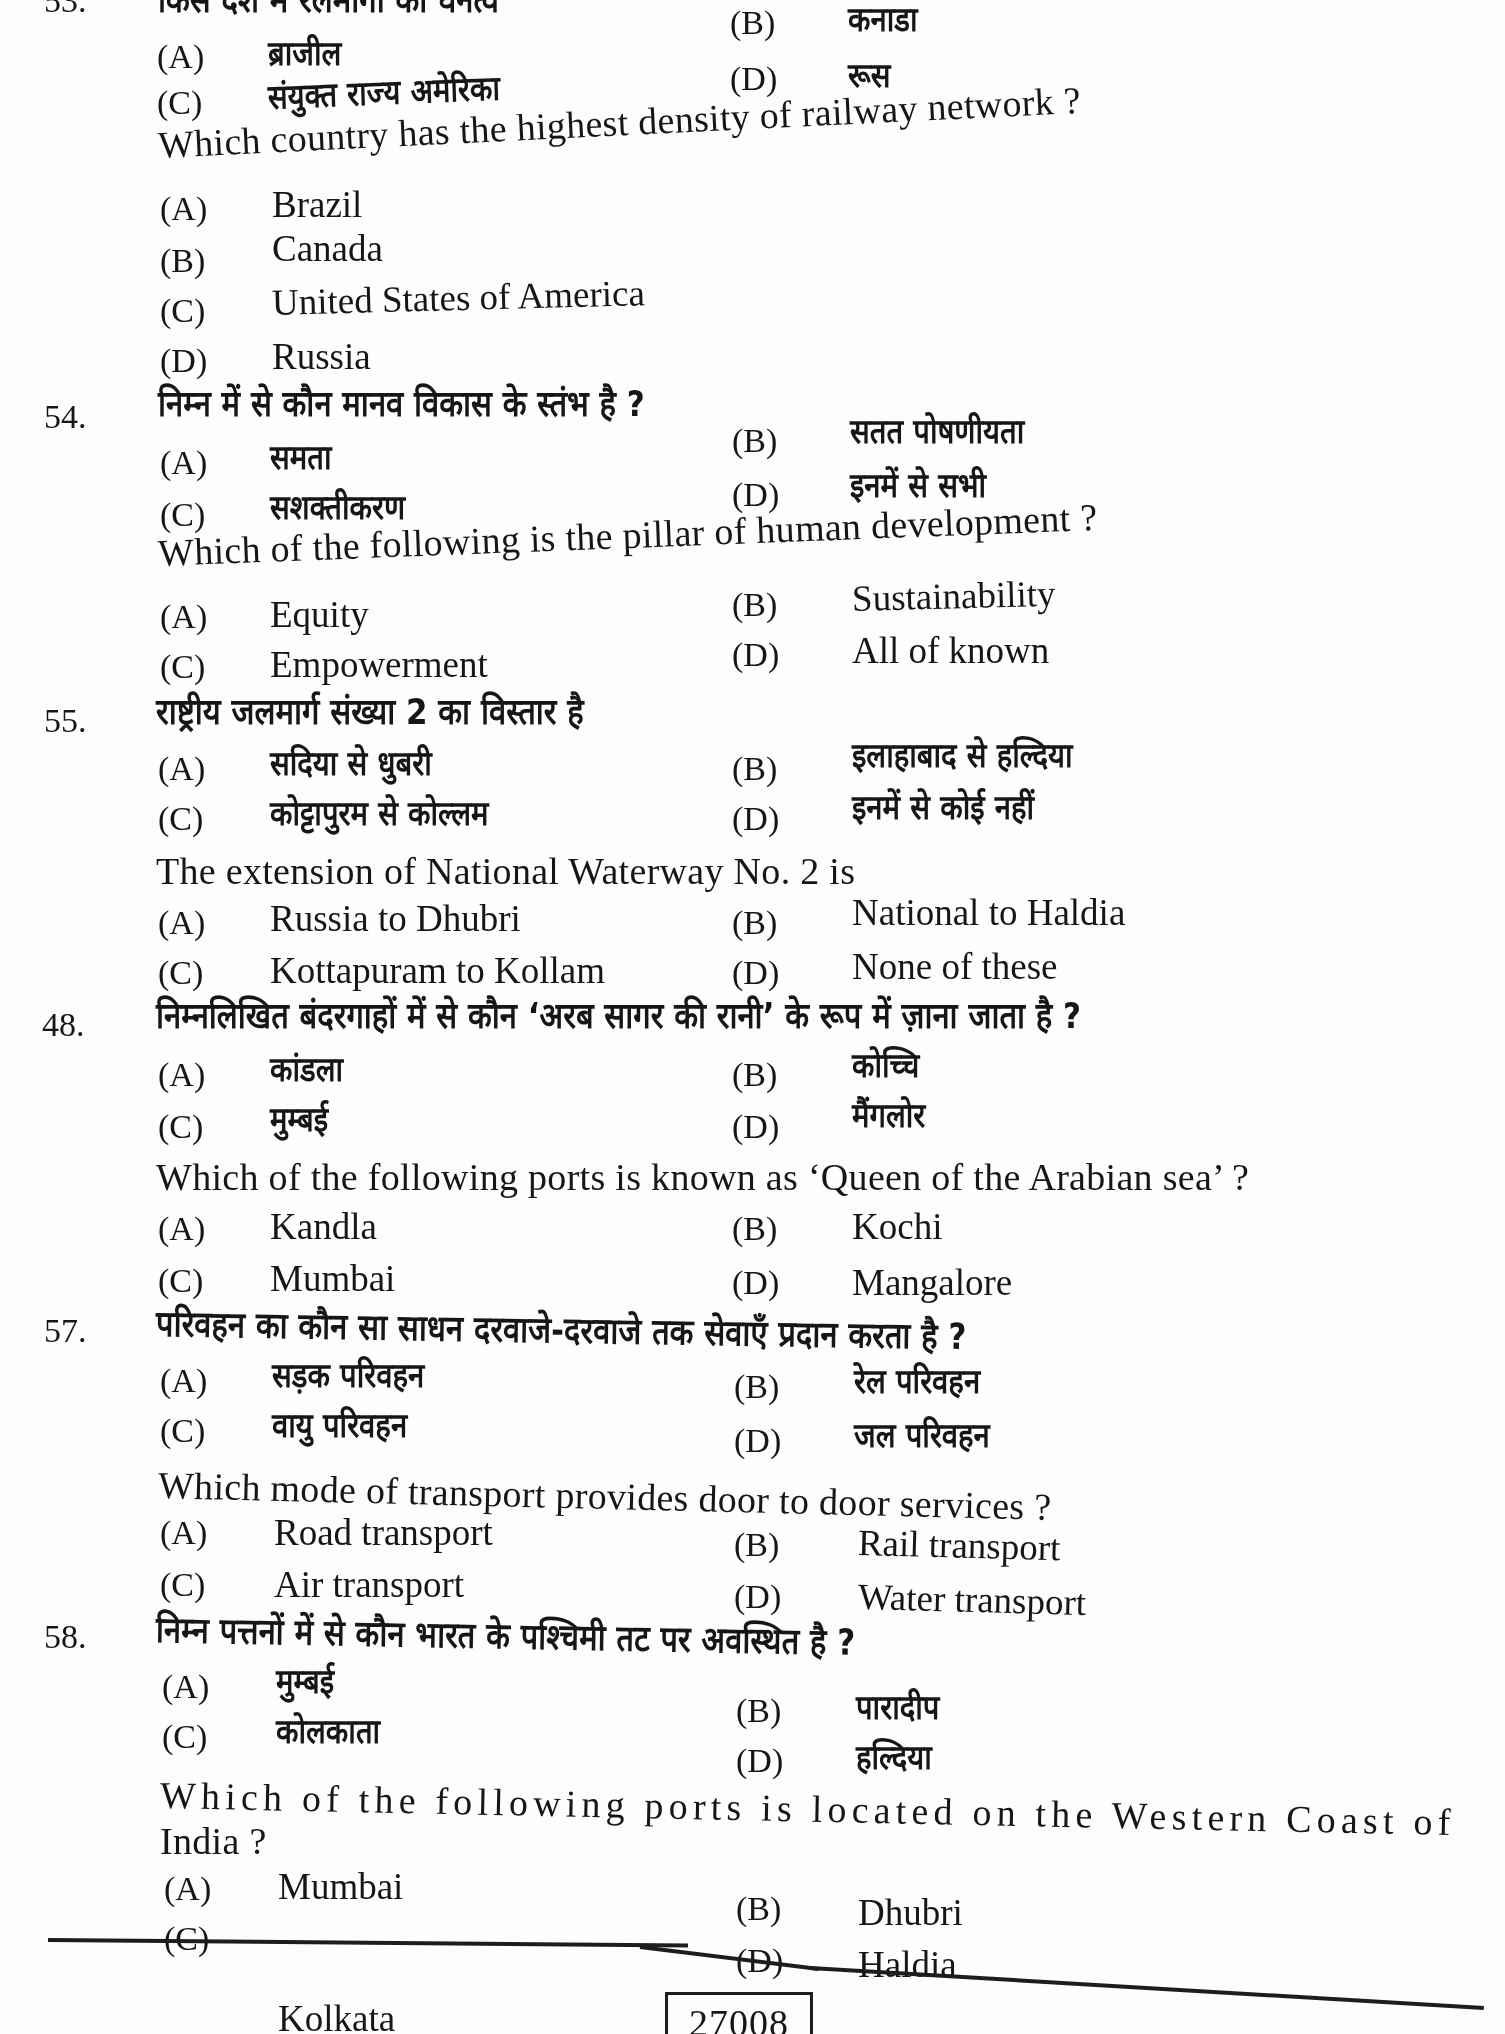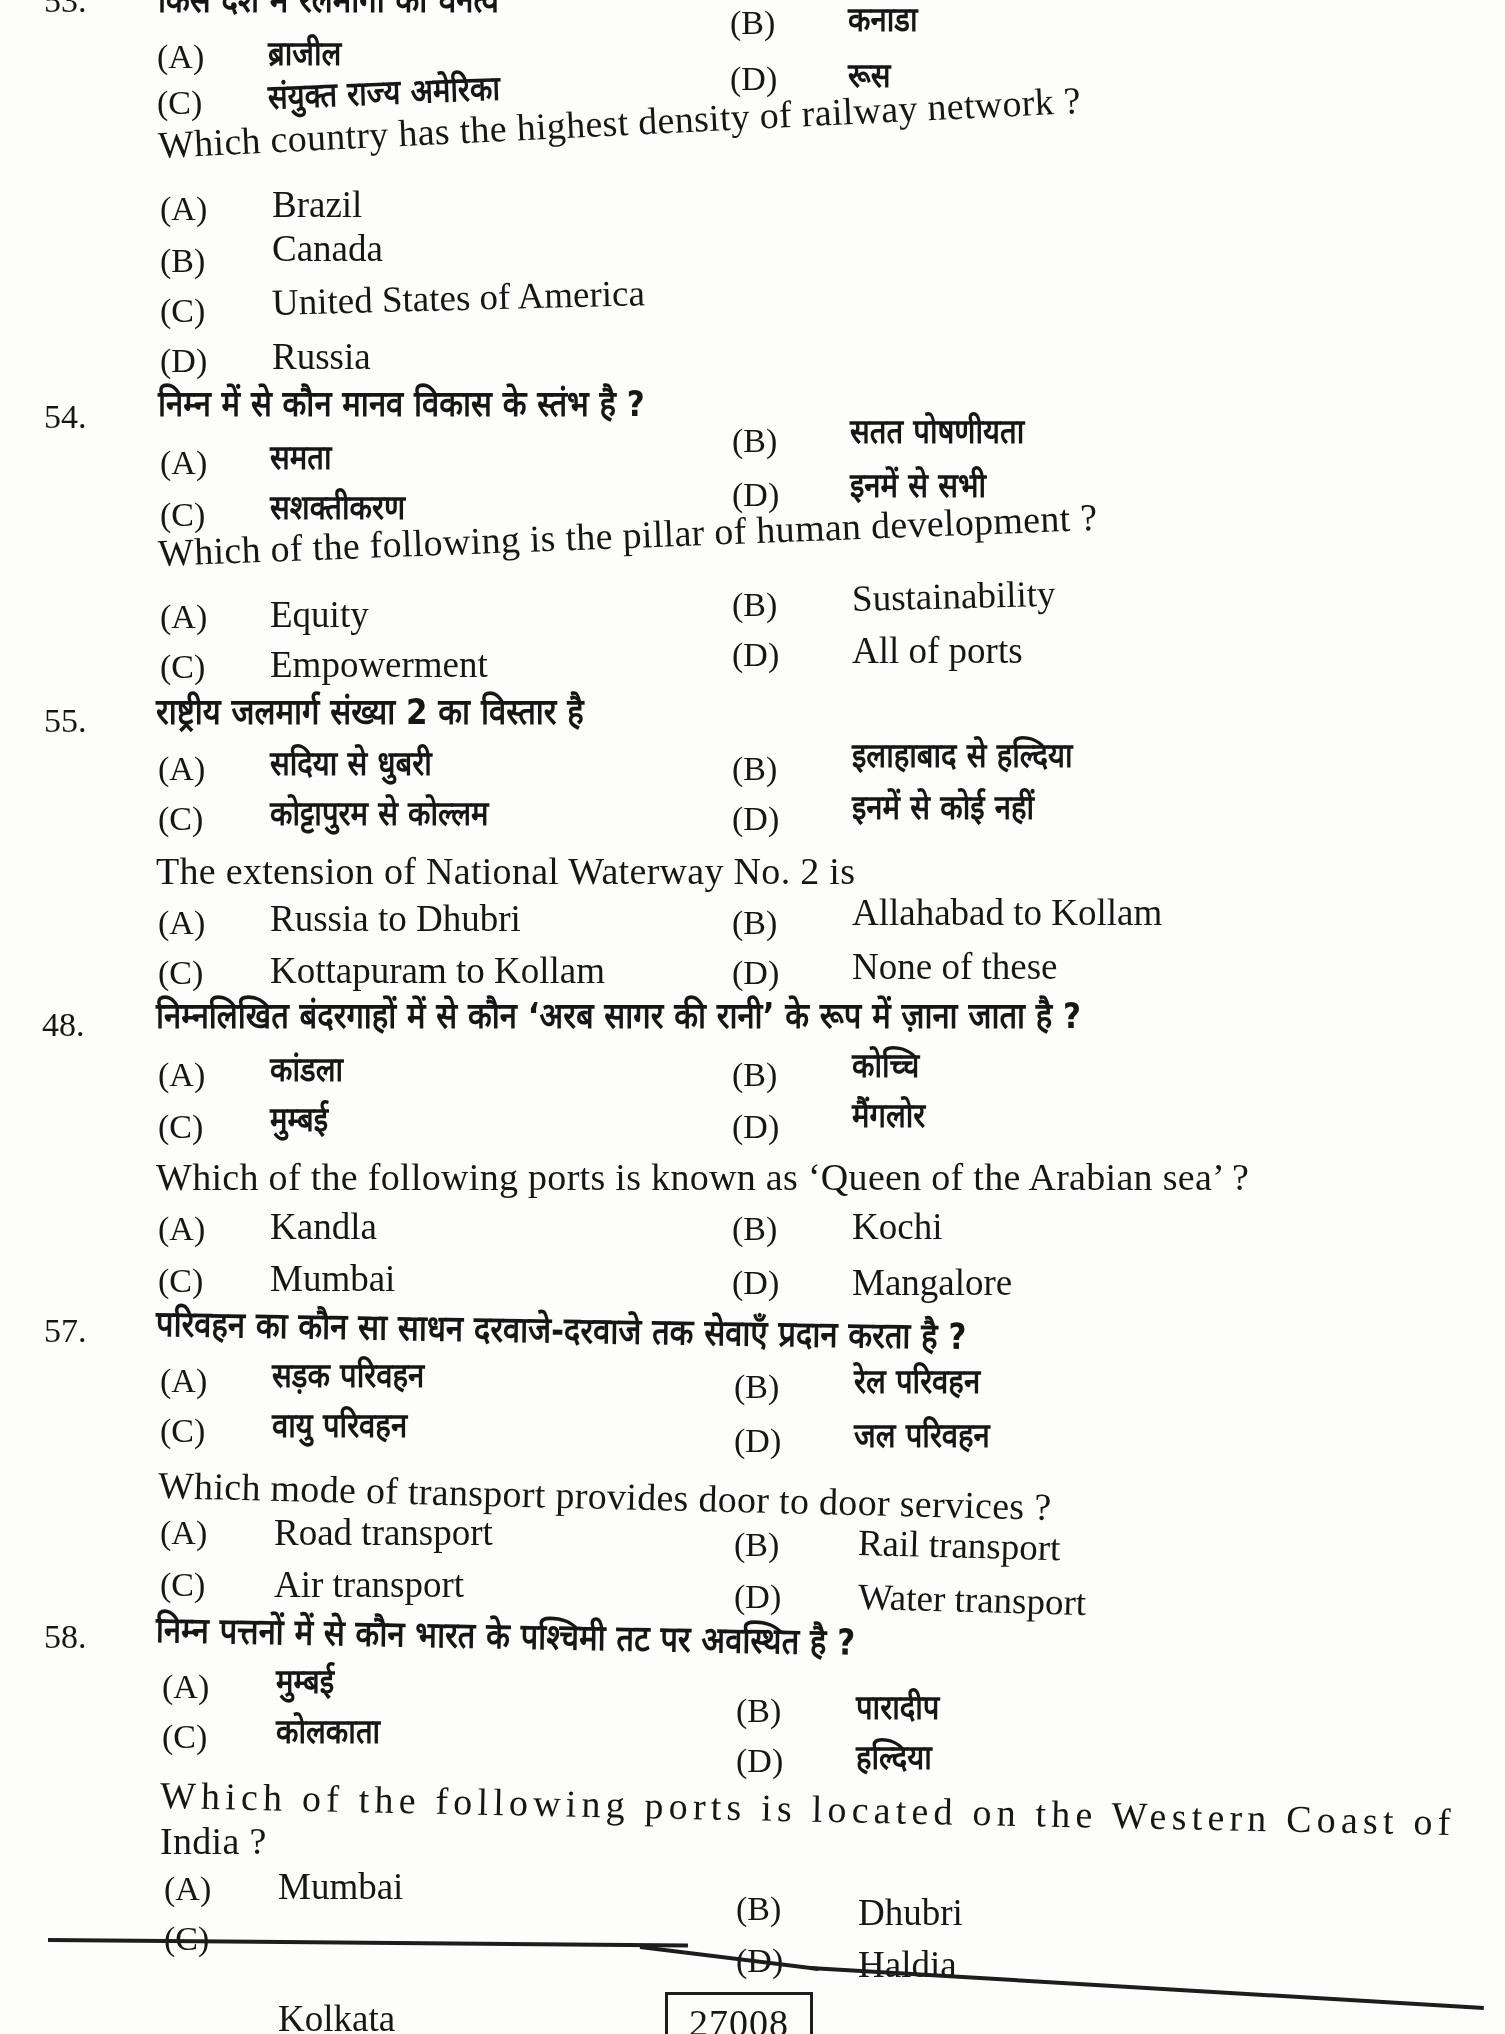--- a/index.html
+++ b/index.html
@@ -62,41 +62,41 @@
     <span class="t lbl" style="left:732px;top:478px">(D)</span>
     <span class="t hiopt" style="left:850px;top:468px">इनमें से सभी</span>
     <span class="t lbl" style="left:160px;top:498px">(C)</span>
     <span class="t hiopt" style="left:270px;top:490px">सशक्तीकरण</span>
     <span class="t en" style="left:158px;top:534px;transform:rotate(-2.2deg);transform-origin:left center">Which of the following is the pillar of human development ?</span>
     <span class="t lbl" style="left:732px;top:588px">(B)</span>
     <span class="t opt" style="left:852px;top:580px;transform:rotate(-1.5deg);transform-origin:left center">Sustainability</span>
     <span class="t lbl" style="left:160px;top:600px">(A)</span>
     <span class="t opt" style="left:270px;top:596px">Equity</span>
     <span class="t lbl" style="left:732px;top:638px">(D)</span>
-    <span class="t opt" style="left:852px;top:632px">All of ports</span>
+    <span class="t opt" style="left:852px;top:632px">All of known</span>
     <span class="t lbl" style="left:160px;top:650px">(C)</span>
     <span class="t opt" style="left:270px;top:646px">Empowerment</span>
   </div>
 
   <div>
     <span class="t num" style="left:44px;top:704px">55.</span>
     <span class="t hi" style="left:156px;top:694px">राष्ट्रीय जलमार्ग संख्या 2 का विस्तार है</span>
     <span class="t lbl" style="left:158px;top:752px">(A)</span>
     <span class="t hiopt" style="left:270px;top:746px">सदिया से धुबरी</span>
     <span class="t lbl" style="left:732px;top:752px">(B)</span>
     <span class="t hiopt" style="left:852px;top:738px">इलाहाबाद से हल्दिया</span>
     <span class="t lbl" style="left:158px;top:802px">(C)</span>
     <span class="t hiopt" style="left:270px;top:796px">कोट्टापुरम से कोल्लम</span>
     <span class="t lbl" style="left:732px;top:802px">(D)</span>
     <span class="t hiopt" style="left:852px;top:790px">इनमें से कोई नहीं</span>
     <span class="t en" style="left:156px;top:852px">The extension of National Waterway No. 2 is</span>
     <span class="t lbl" style="left:158px;top:906px">(A)</span>
     <span class="t opt" style="left:270px;top:900px">Russia to Dhubri</span>
     <span class="t lbl" style="left:732px;top:906px">(B)</span>
-    <span class="t opt" style="left:852px;top:894px">Allahabad to Kollam</span>
+    <span class="t opt" style="left:852px;top:894px">National to Haldia</span>
     <span class="t lbl" style="left:158px;top:956px">(C)</span>
     <span class="t opt" style="left:270px;top:952px">Kottapuram to Kollam</span>
     <span class="t lbl" style="left:732px;top:956px">(D)</span>
     <span class="t opt" style="left:852px;top:948px">None of these</span>
   </div>
 
   <div>
     <span class="t num" style="left:42px;top:1008px">48.</span>
     <span class="t hi" style="left:156px;top:998px">निम्नलिखित बंदरगाहों में से कौन ‘अरब सागर की रानी’ के रूप में ज़ाना जाता है ?</span>
     <span class="t lbl" style="left:158px;top:1058px">(A)</span>

